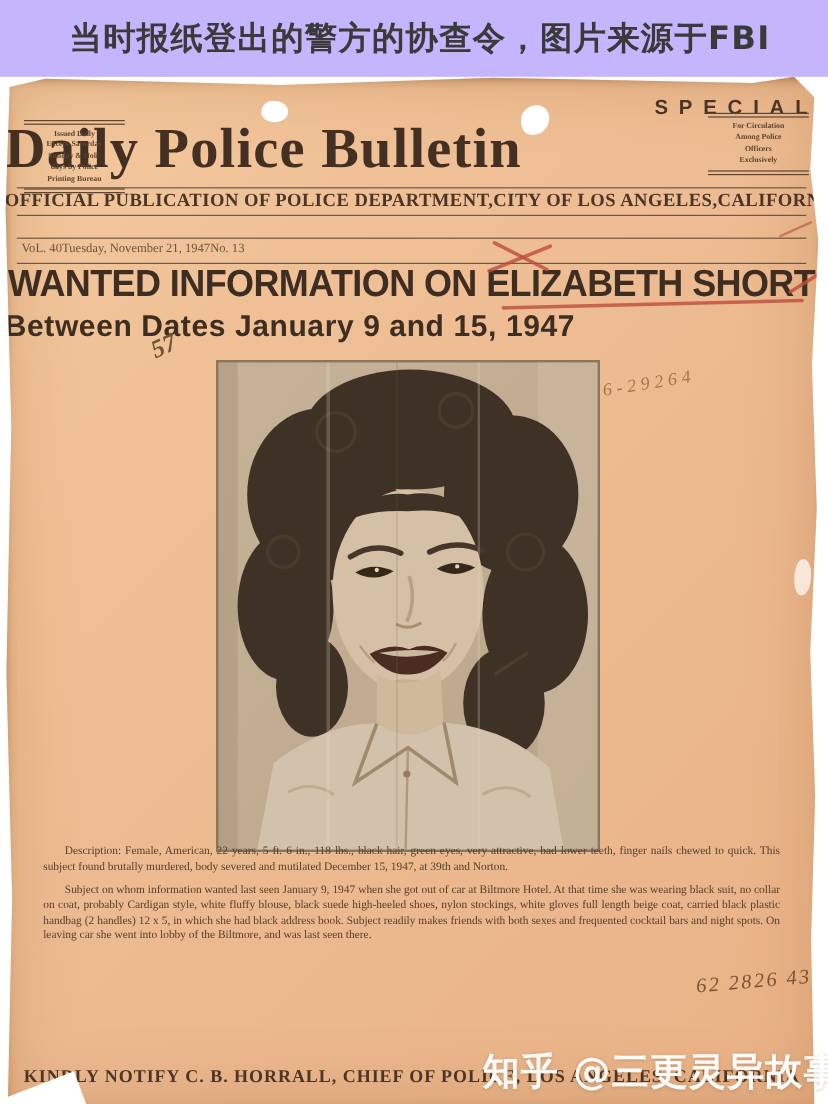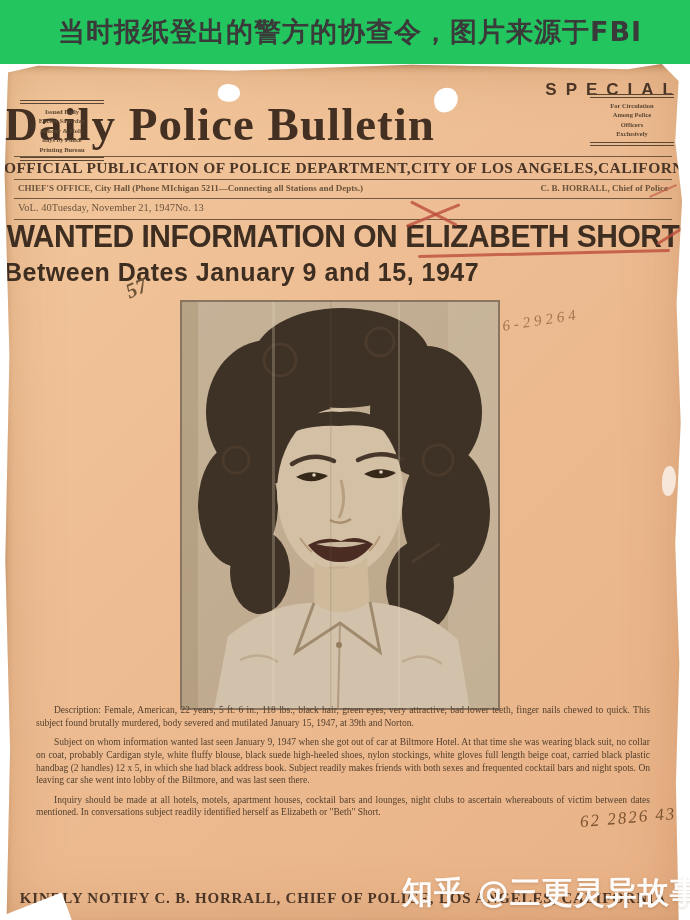--- a/index.html
+++ b/index.html
@@ -1,20 +1,20 @@
 <!DOCTYPE html>
 <html><head>
 <meta charset="utf-8">
 <style>
   html,body{margin:0;padding:0;}
   body{width:690px;height:920px;background:#ffffff;overflow:hidden;position:relative;
        font-family:"Liberation Serif",serif;-webkit-font-smoothing:antialiased;}
 
   
-  .caption-bar{position:absolute;left:0;top:0;width:690px;height:64px;background:#22c55e;z-index:5;}
+  .caption-bar{position:absolute;left:0;top:0;width:690px;height:64px;background:#c4b5fd;z-index:5;}
   .caption-text{position:absolute;left:58px;top:14px;font-family:"DejaVu Sans",sans-serif;
     font-size:27px;font-weight:600;color:#3a3a3a;letter-spacing:1px;white-space:nowrap;}
 
   
   .paper{position:absolute;left:4px;top:64px;width:678px;height:856px;
     background:linear-gradient(135deg,#f3c89d 0%,#eebd93 38%,#e9b287 100%);
     clip-path:polygon(0.6% 1%,5% 0.2%,34% 0.8%,60% 0.1%,92% 0.6%,97% 0%,99.5% 2%,99% 9%,100% 16%,99.2% 28%,99.8% 42%,99% 56%,99.6% 70%,99.1% 84%,99.5% 100%,10% 100%,8.5% 96.8%,0.4% 99.3%,0.9% 80%,0.2% 58%,0.8% 34%,0.1% 13%);
     box-shadow:inset 0 0 60px rgba(150,90,40,.28), inset 0 7px 9px -5px rgba(120,70,30,.55), inset 7px 0 9px -6px rgba(120,70,30,.4);
     z-index:1;}
 
@@ -94,24 +94,20 @@
     <div>For Circulation</div>
     <div>Among Police</div>
     <div>Officers</div>
     <div>Exclusively</div>
   </div>
 
   <div class="rule" style="top:92px"></div>
   <div class="official-line">OFFICIAL PUBLICATION OF POLICE DEPARTMENT,CITY OF LOS ANGELES,CALIFORNIA</div>
   <div class="rule" style="top:115px"></div>
 
-  <div class="office-row">
-    <span>CHIEF'S OFFICE, City Hall (Phone MIchigan 5211—Connecting all Stations and Depts.)</span>
-    <span>C. B. HORRALL, Chief of Police</span>
-  </div>
   <div class="rule" style="top:134px"></div>
 
   <div class="vol-row">
     <span>VoL. 40</span>
     <span>Tuesday, November 21, 1947</span>
     <span>No. 13</span>
   </div>
   <div class="rule" style="top:155px"></div>
 
   <div class="headline"><span>WANTED INFORMATION ON </span><span>ELIZABETH SHORT</span></div>
@@ -183,23 +179,22 @@
     <path d="M222,362 Q244,350 262,364" stroke="#b3a284" stroke-width="2.5" fill="none" opacity=".6"></path>
 
     <rect x="92" y="0" width="3" height="410" fill="#efe6d3" opacity=".25"></rect>
     <rect x="218" y="0" width="2" height="410" fill="#efe6d3" opacity=".25"></rect>
     <rect x="150" y="0" width="1.5" height="410" fill="#6b5c48" opacity=".18"></rect>
     <rect x="0" y="0" width="320" height="410" fill="#b98a5c" opacity=".14"></rect>
     <rect x="1" y="1" width="318" height="408" fill="none" stroke="#8a7660" stroke-width="2"></rect>
   </svg>
 
   <div class="body-text">
-    <p>Description: Female, American, 22 years, 5 ft. 6 in., 118 lbs., black hair, green eyes, very attractive, bad lower teeth, finger nails chewed to quick. This subject found brutally murdered, body severed and mutilated January 15, 1947, at 39th and Norton.</p>
+    <p>Description: Female, American, 22 years, 5 ft. 6 in., 118 lbs., black hair, green eyes, very attractive, bad lower teeth, finger nails chewed to quick. This subject found brutally murdered, body severed and mutilated December 15, 1947, at 39th and Norton.</p>
     <p>Subject on whom information wanted last seen January 9, 1947 when she got out of car at Biltmore Hotel. At that time she was wearing black suit, no collar on coat, probably Cardigan style, white fluffy blouse, black suede high-heeled shoes, nylon stockings, white gloves full length beige coat, carried black plastic handbag (2 handles) 12 x 5, in which she had black address book. Subject readily makes friends with both sexes and frequented cocktail bars and night spots. On leaving car she went into lobby of the Biltmore, and was last seen there.</p>
-    <p>Inquiry should be made at all hotels, motels, apartment houses, cocktail bars and lounges, night clubs to ascertain whereabouts of victim between dates mentioned. In conversations subject readily identified herself as Elizabeth or "Beth" Short.</p>
   </div>
 
   <div class="kindly">KINDLY NOTIFY C. B. HORRALL, CHIEF OF POLICE, LOS ANGELES, CALIFORNIA</div>
 
   <div class="spot" style="left:214px;top:20px;width:22px;height:18px;transform:rotate(15deg);"></div>
   <div class="spot" style="left:430px;top:24px;width:24px;height:24px;transform:rotate(-10deg);"></div>
   <div class="spot" style="left:658px;top:402px;width:14px;height:30px;opacity:.7;"></div>
 </div>
 
 <div class="watermark">知乎 @三更灵异故事</div>

